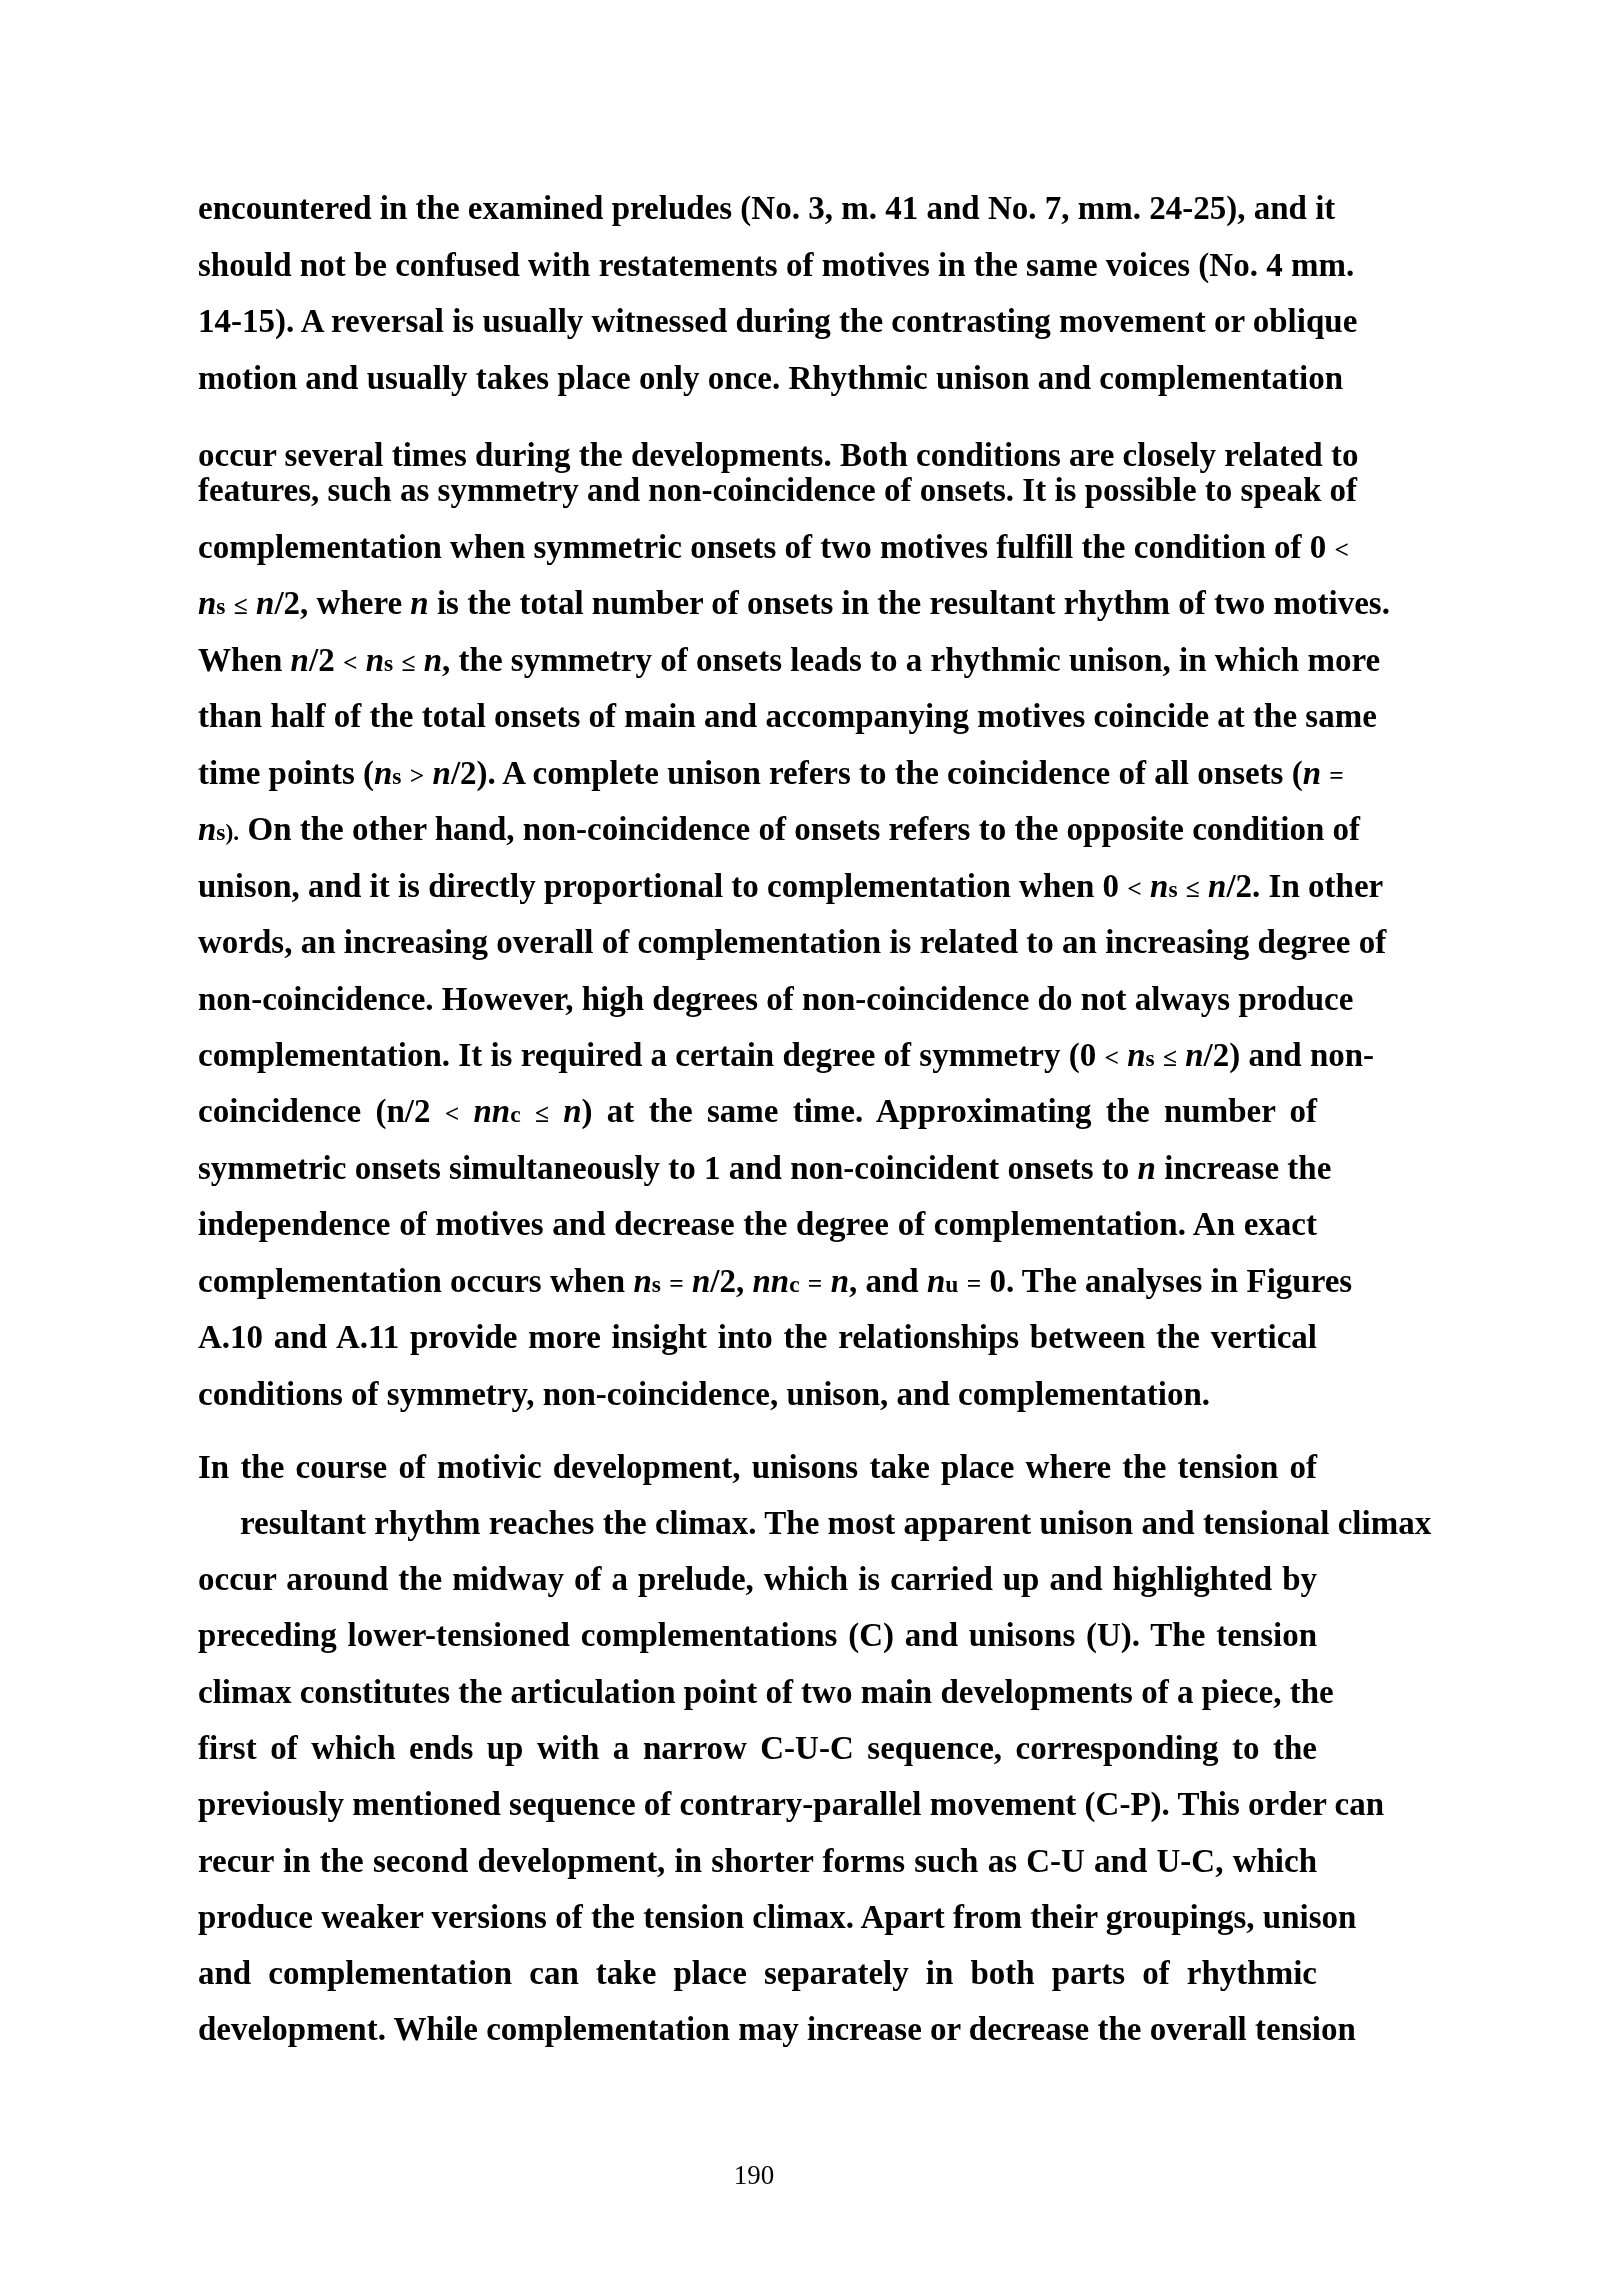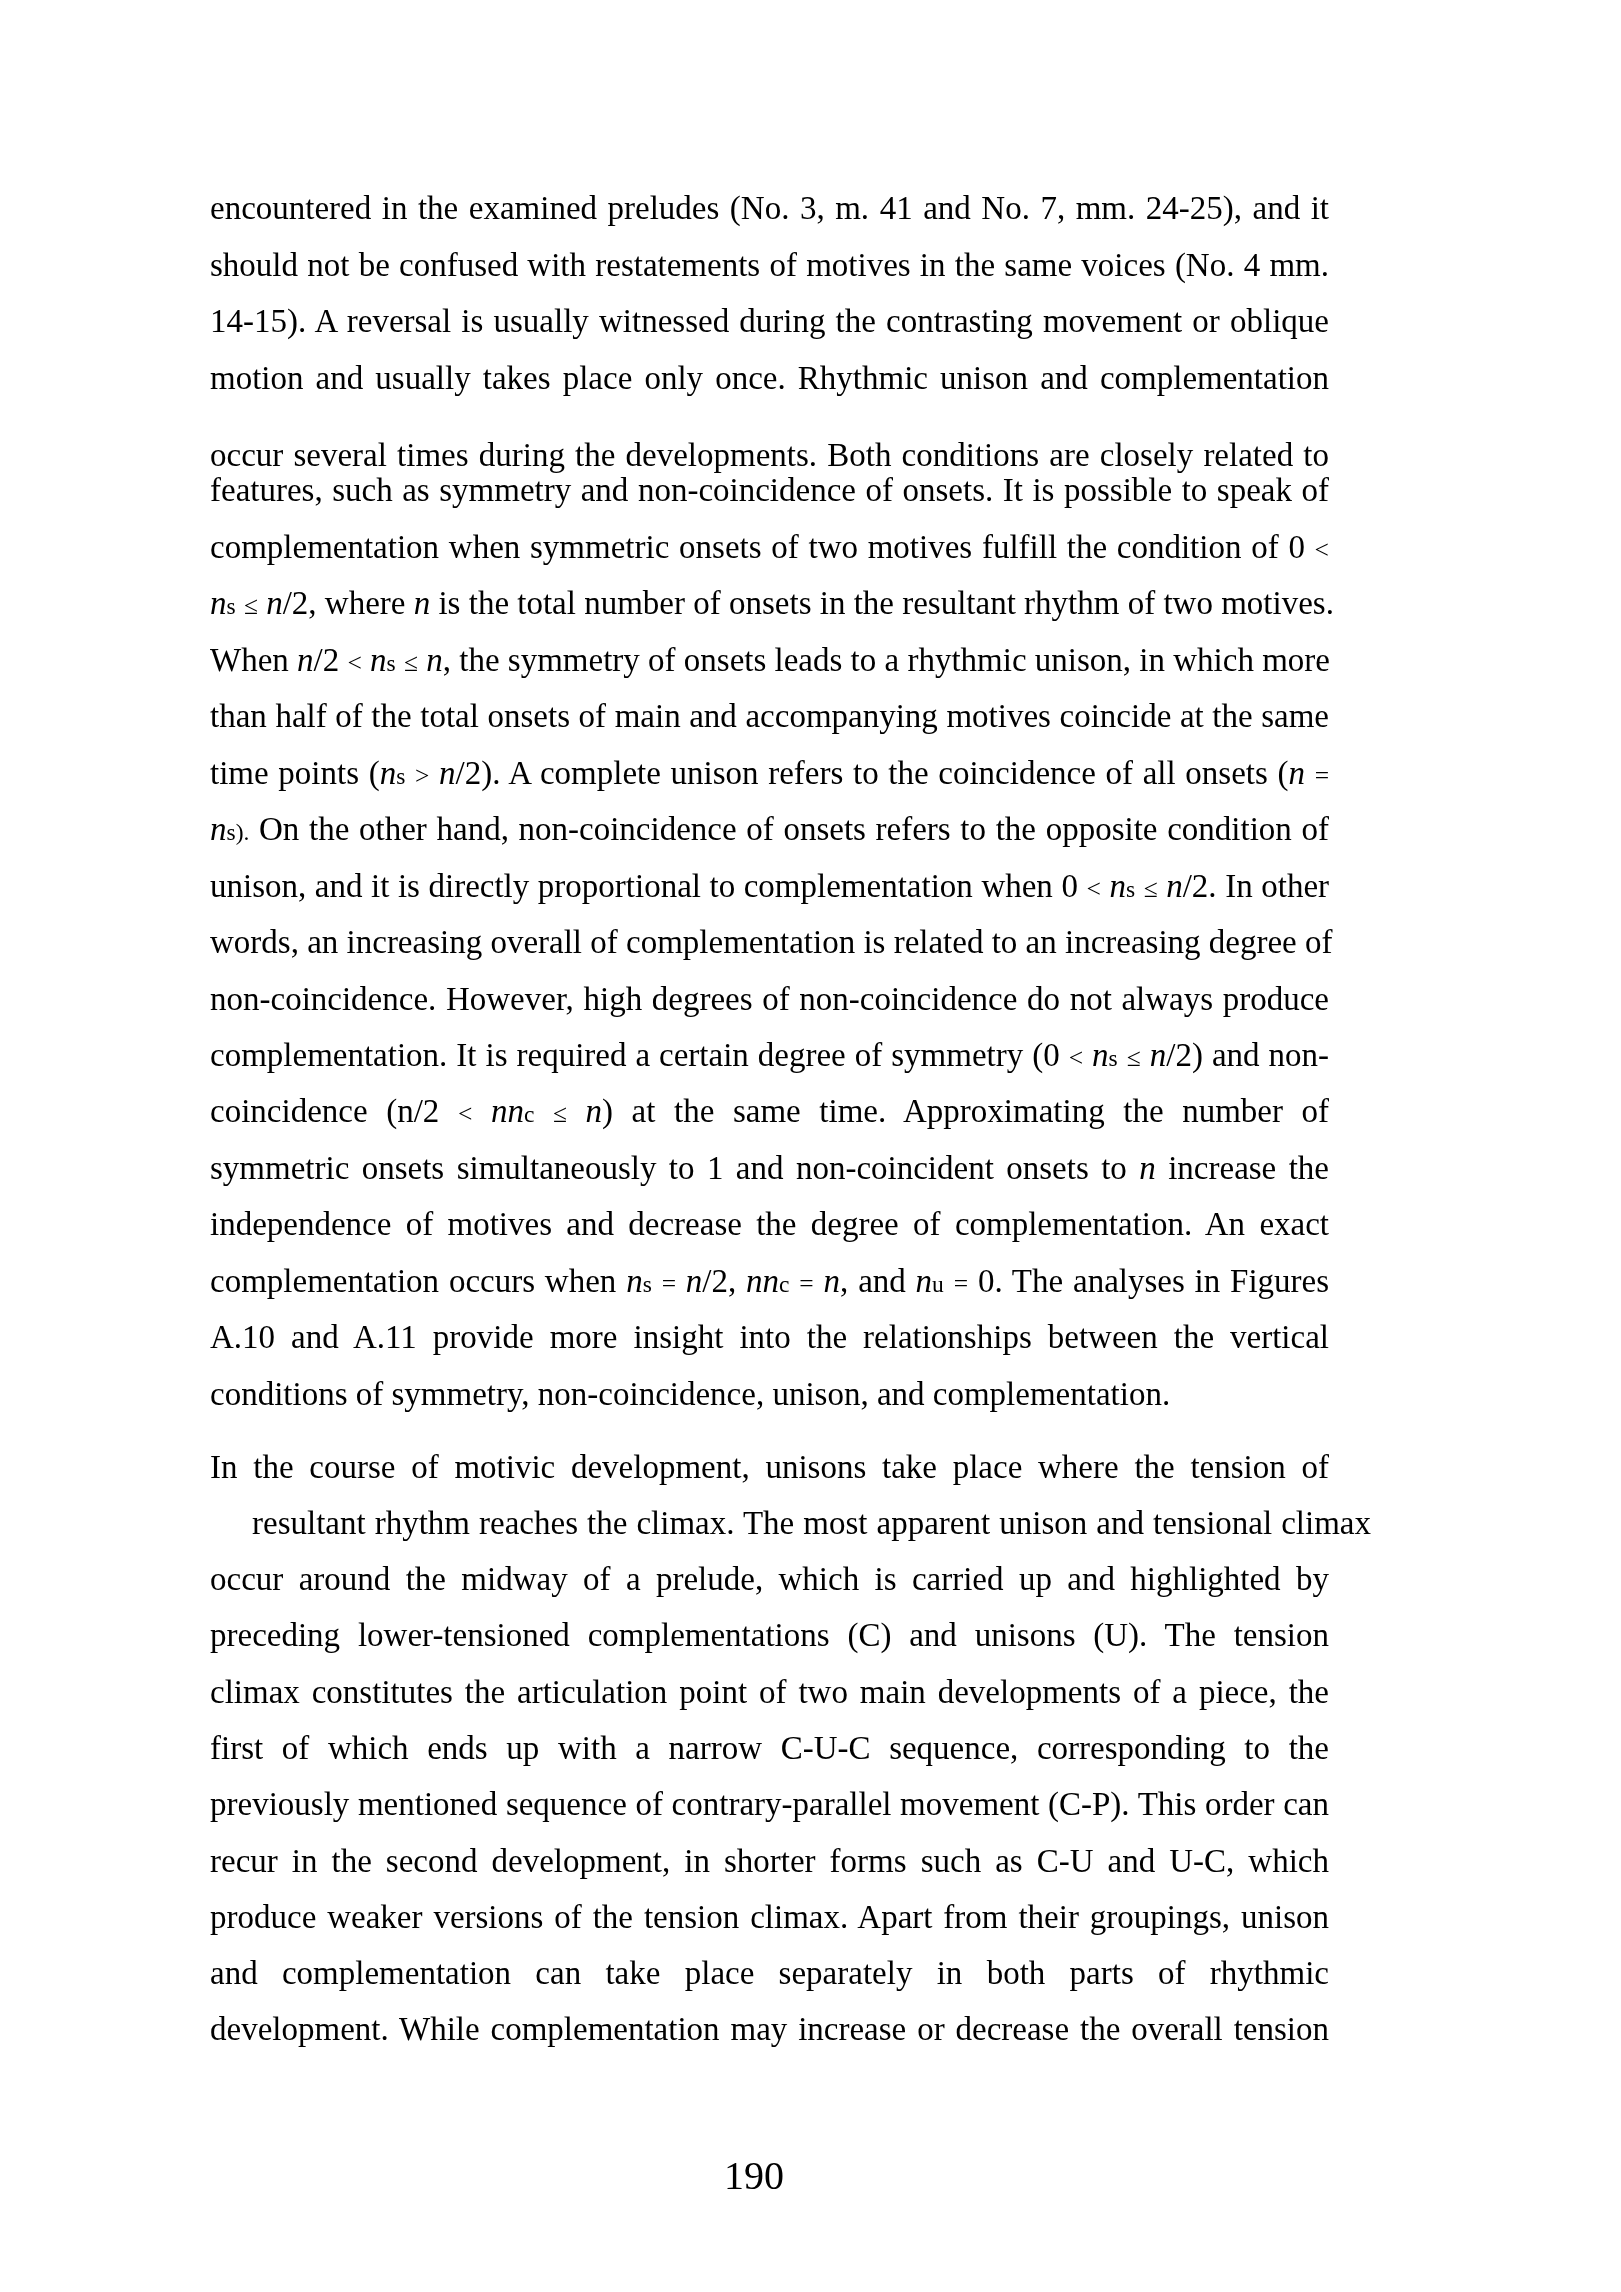--- a/index.html
+++ b/index.html
@@ -24,42 +24,43 @@
   }
   .text-block {
     position: absolute;
     left: 194px;
     top: 0;
     width: 1119px;
     height: 2293px;
   }
   .line {
     position: absolute;
-    left: 16px;
+    left: 4px;
     width: 1119px;
     height: 39px;
     font-size: 33px;
     line-height: 39px;
     white-space: nowrap;
     text-align: justify;
     text-align-last: justify;
+    font-weight: bold;
   }
   .line.last {
     text-align: left;
     text-align-last: left;
   }
   .seg-i { font-style: italic; }
   .seg-sub { font-size: 23.5px; font-style: normal; }
   .seg-sym { font-size: 25.5px; }
   .page-number {
     position: absolute;
     left: 656px;
     width: 196px;
     text-align: center;
-    font-size: 40px;
+    font-size: 27px;
     line-height: 39px;
     top: 2156px;
   }
 </style>
 </head>
 <body>
 
 <div class="page">
   <div class="text-block" id="text-block">
       <div>

